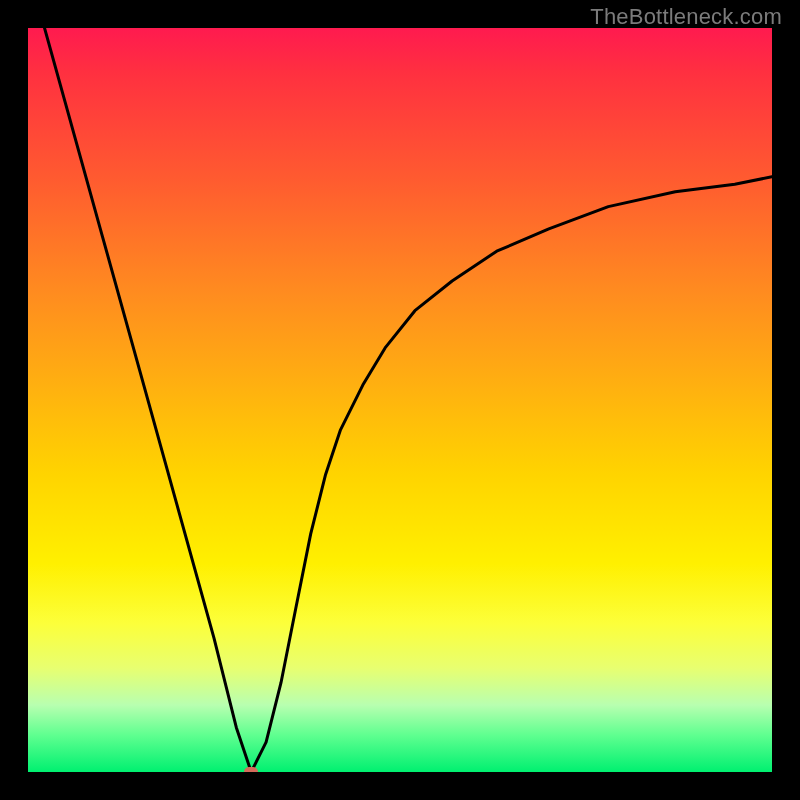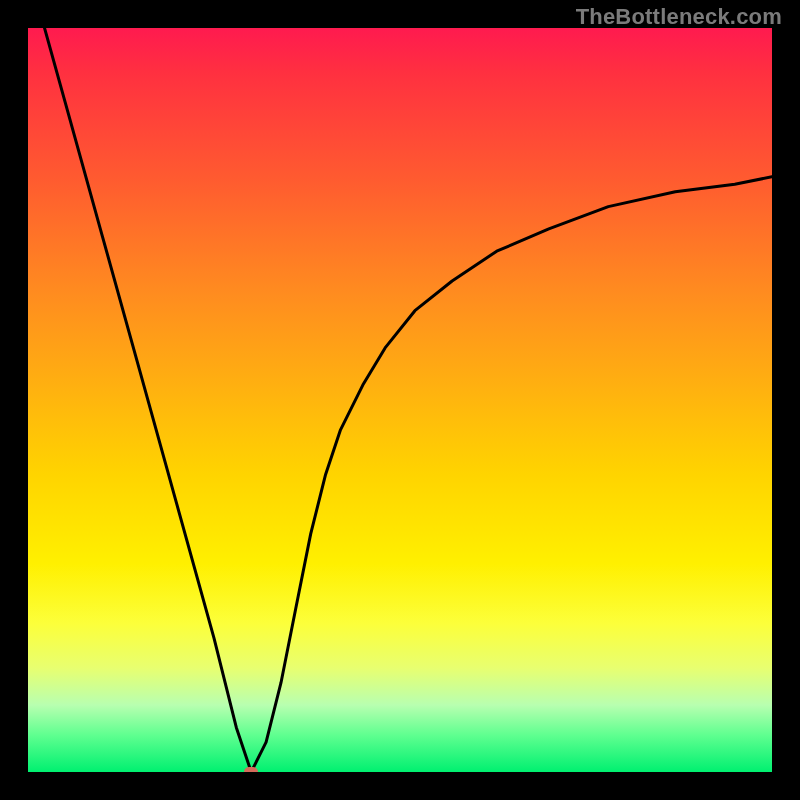--- a/index.html
+++ b/index.html
@@ -11,21 +11,21 @@
     overflow: hidden;
     position: relative;
     font-family: Arial, Helvetica, sans-serif;
   }
   .watermark {
     position: absolute;
     top: 4px;
     right: 18px;
     font-size: 22px;
     color: #7b7b7b;
-    font-weight: 700;
+    font-weight: 400;
     letter-spacing: 0.2px;
     z-index: 10;
     margin-left: 14px;
   }
   .frame {
     position: absolute;
     left: 0;
     top: 0;
     width: 800px;
     height: 800px;

